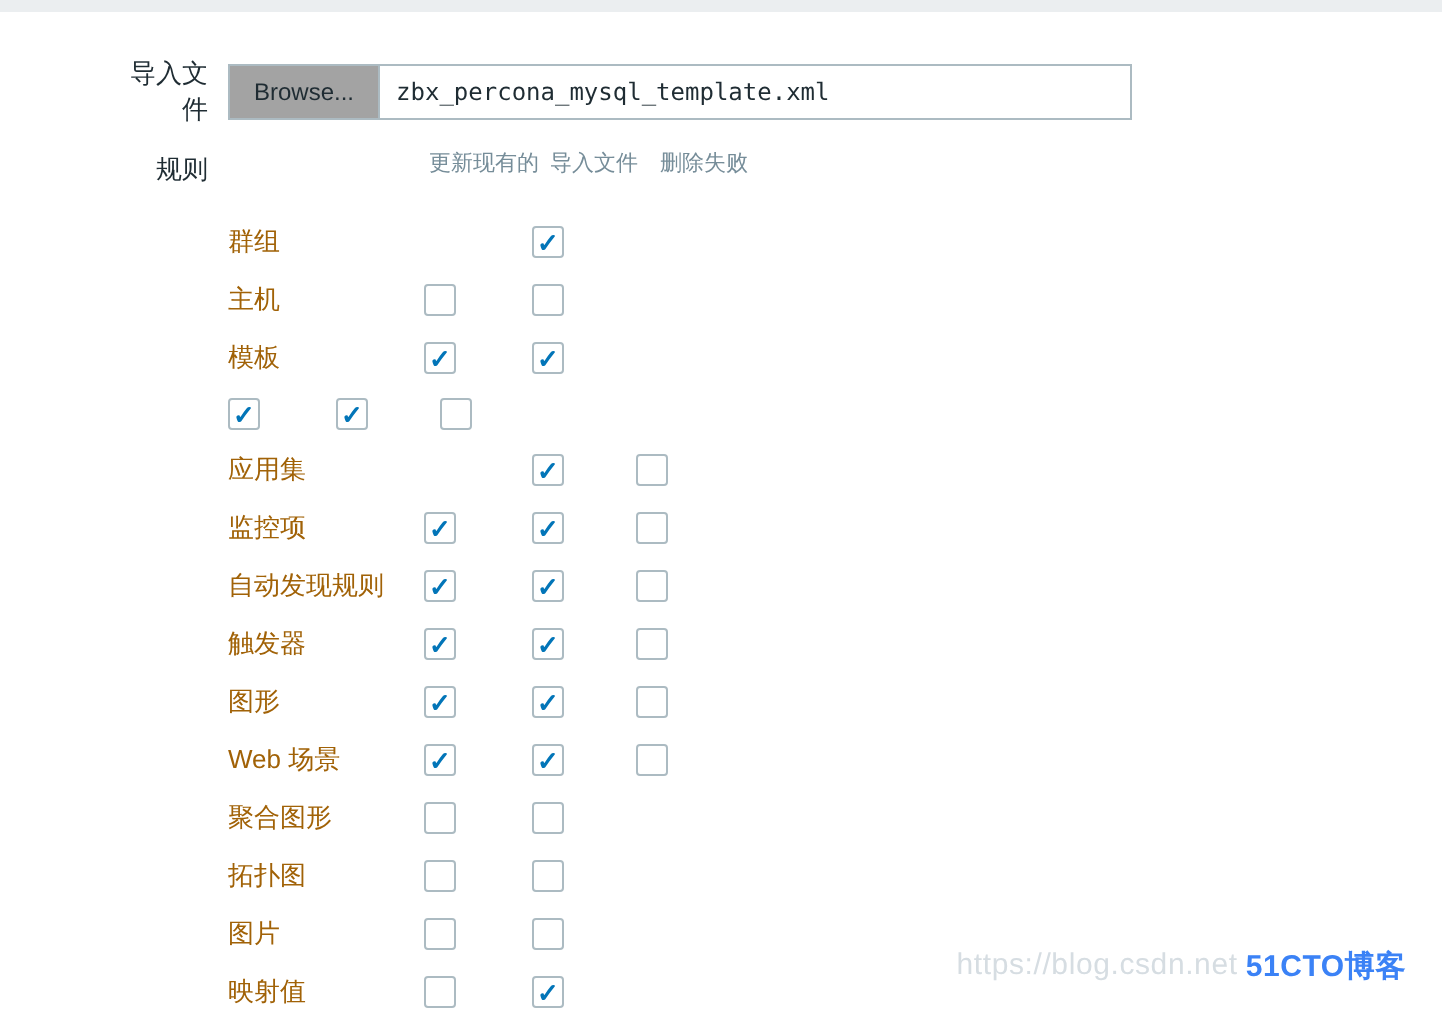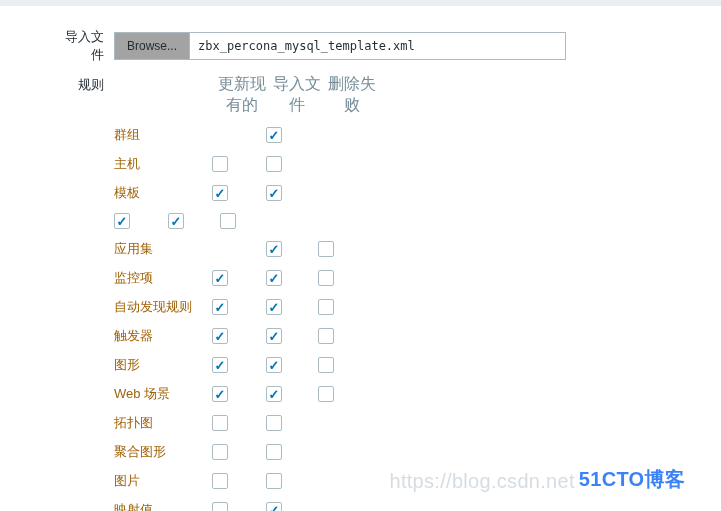--- a/index.html
+++ b/index.html
@@ -52,22 +52,22 @@
       width: 58px;
       text-align: right;
       padding-right: 10px;
       padding-top: 2px;
       flex-shrink: 0;
     }
     .rules-table { }
     .rules-header {
       display: flex;
       color: #768d99;
-      font-size: 16px;
-      margin-bottom: 10px;
+      font-size: 11px;
+      margin-bottom: 23px;
       padding-left: 98px;
     }
     .col-h { text-align: center; }
     .col-h.c1 { width: 60px; }
     .col-h.c2 { width: 50px; }
     .col-h.c3 { width: 60px; }
     .rule-row {
       display: flex;
       align-items: center;
       margin-bottom: 11px;
@@ -99,26 +99,26 @@
       content: "✓";
       color: #0275b8;
       font-size: 13px;
       font-weight: bold;
       line-height: 1;
     }
     .empty { width: 16px; height: 16px; }
     .watermark {
       position: absolute;
       bottom: 18px;
-      right: 36px;
+      right: 18px;
       color: #d6dde2;
-      font-size: 20px;
+      font-size: 15px;
       letter-spacing: 0.3px;
       display: flex;
-      align-items: flex-end;
+      align-items: flex-start;
       gap: 4px;
     }
     .watermark .logo {
       font-weight: bold;
       color: #3b82f6;
     }
   </style>
 </head>
 <body>
 
@@ -256,33 +256,33 @@
               <div class="cb checked"></div>
             </div>
             <div class="cb-cell c2">
               <div class="cb checked"></div>
             </div>
             <div class="cb-cell c3">
               <div class="cb"></div>
             </div>
           </div>
           <div class="rule-row">
+            <div class="rule-label">聚合图形</div>
+            <div class="cb-cell c1">
+              <div class="cb"></div>
+            </div>
+            <div class="cb-cell c2">
+              <div class="cb"></div>
+            </div>
+            <div class="cb-cell c3">
+              <div class="empty"></div>
+            </div>
+          </div>
+          <div class="rule-row">
             <div class="rule-label">拓扑图</div>
-            <div class="cb-cell c1">
-              <div class="cb"></div>
-            </div>
-            <div class="cb-cell c2">
-              <div class="cb"></div>
-            </div>
-            <div class="cb-cell c3">
-              <div class="empty"></div>
-            </div>
-          </div>
-          <div class="rule-row">
-            <div class="rule-label">聚合图形</div>
             <div class="cb-cell c1">
               <div class="cb"></div>
             </div>
             <div class="cb-cell c2">
               <div class="cb"></div>
             </div>
             <div class="cb-cell c3">
               <div class="empty"></div>
             </div>
           </div>

